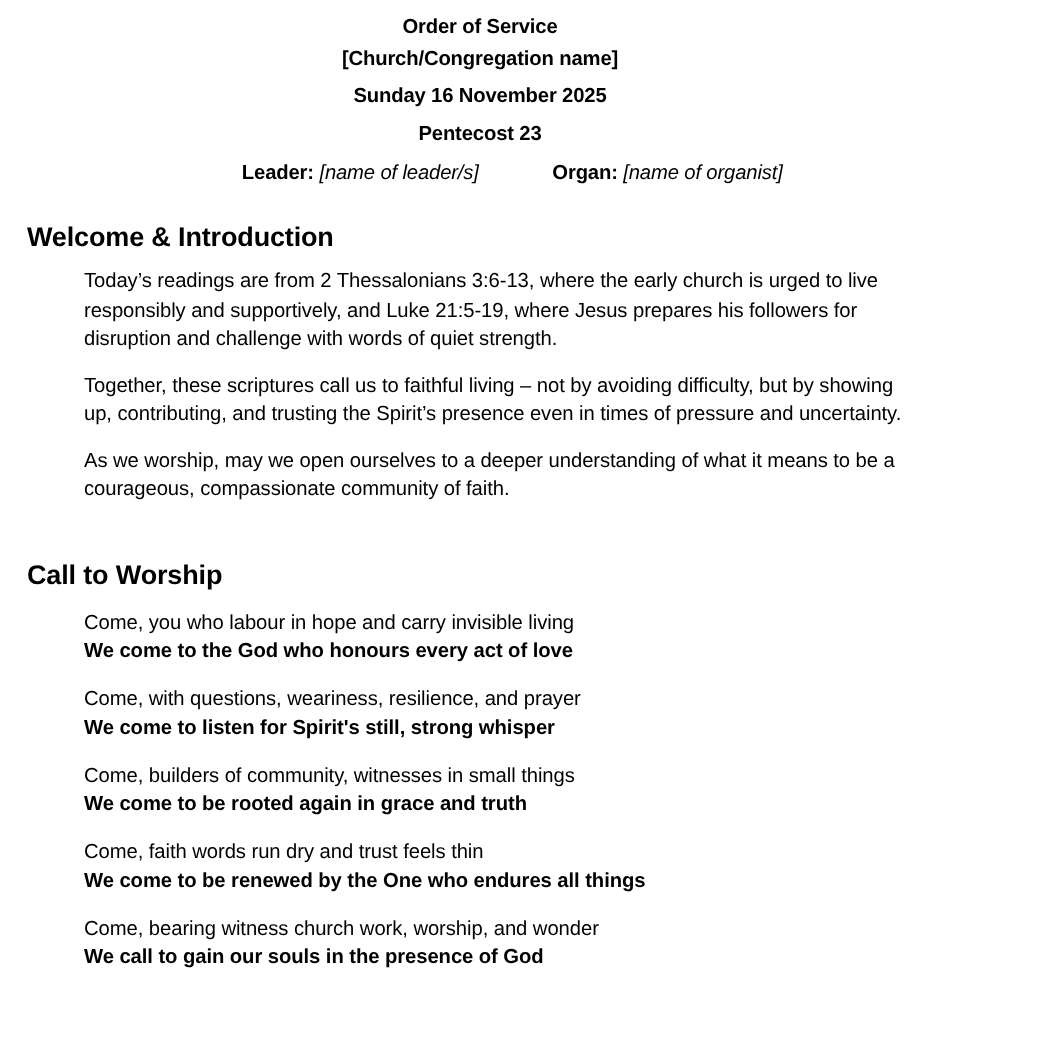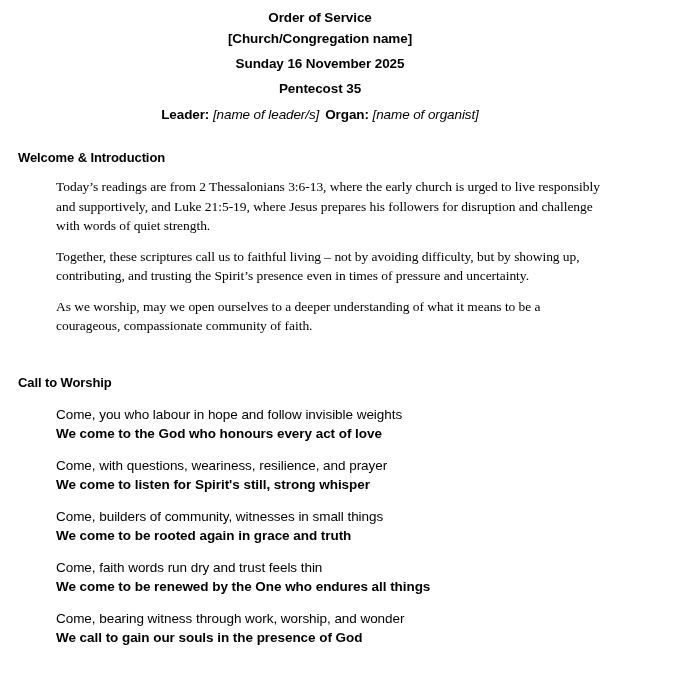--- a/index.html
+++ b/index.html
@@ -38,45 +38,45 @@
     margin-top: 4px;
   }
   .leaderline {
     font-size: 13.5px;
     line-height: 21px;
     margin-top: 5px;
     letter-spacing: -0.1px;
   }
   .leaderline .lbl {
     font-weight: bold;
+    margin-left: 43px;
   }
   .leaderline .val {
     font-weight: normal;
     font-style: italic;
   }
   .leaderline .gap {
     display: inline-block;
     width: 6px;
   }
 
   
   .section-heading {
     font-weight: bold;
-    font-size: 13px;
+    font-size: 18px;
     line-height: 18px;
     margin-left: 18px;
     letter-spacing: -0.1px;
   }
   #welcome-heading { margin-top: 24px; }
   #call-heading    { margin-top: 38px; }
 
   .body-block {
     margin-left: 56px;
     margin-right: 38px;
-    font-family: Liberation Serif, serif;
   }
   .para {
     font-size: 13.5px;
     line-height: 19.5px;
     letter-spacing: -0.05px;
     margin-top: 11px;
   }
   .para.first { margin-top: 10px; }
 
   
@@ -94,55 +94,55 @@
 </style>
 </head>
 <body>
 
 <div class="page">
 
   <div class="titleblock">
     <div class="titleline">Order of Service</div>
     <div class="titleline">[Church/Congregation name]</div>
     <div class="titleline spaced">Sunday 16 November 2025</div>
-    <div class="titleline spaced">Pentecost 35</div>
+    <div class="titleline spaced">Pentecost 23</div>
     <div class="leaderline">
       <span class="lbl">Leader:</span>
       <span class="val">[name of leader/s]</span><span class="gap"></span><span class="lbl">Organ:</span>
       <span class="val">[name of organist]</span>
     </div>
   </div>
 
   <div class="section-heading" id="welcome-heading">Welcome &amp; Introduction</div>
 
   <div class="body-block">
     <div class="para first">Today’s readings are from 2 Thessalonians 3:6-13, where the early church is urged to live responsibly and supportively, and Luke 21:5-19, where Jesus prepares his followers for disruption and challenge with words of quiet strength.</div>
     <div class="para">Together, these scriptures call us to faithful living – not by avoiding difficulty, but by showing up, contributing, and trusting the Spirit’s presence even in times of pressure and uncertainty.</div>
     <div class="para">As we worship, may we open ourselves to a deeper understanding of what it means to be a courageous, compassionate community of faith.</div>
   </div>
 
   <div class="section-heading" id="call-heading">Call to Worship</div>
 
   <div class="cr-list">
     <div class="cr-pair">
-      <div class="cr-call">Come, you who labour in hope and follow invisible weights</div>
+      <div class="cr-call">Come, you who labour in hope and carry invisible living</div>
       <div class="cr-response">We come to the God who honours every act of love</div>
     </div>
     <div class="cr-pair">
       <div class="cr-call">Come, with questions, weariness, resilience, and prayer</div>
       <div class="cr-response">We come to listen for Spirit's still, strong whisper</div>
     </div>
     <div class="cr-pair">
       <div class="cr-call">Come, builders of community, witnesses in small things</div>
       <div class="cr-response">We come to be rooted again in grace and truth</div>
     </div>
     <div class="cr-pair">
       <div class="cr-call">Come, faith words run dry and trust feels thin</div>
       <div class="cr-response">We come to be renewed by the One who endures all things</div>
     </div>
     <div class="cr-pair">
-      <div class="cr-call">Come, bearing witness through work, worship, and wonder</div>
+      <div class="cr-call">Come, bearing witness church work, worship, and wonder</div>
       <div class="cr-response">We call to gain our souls in the presence of God</div>
     </div>
 
   </div>
 
 </div>
 
 </body></html>

